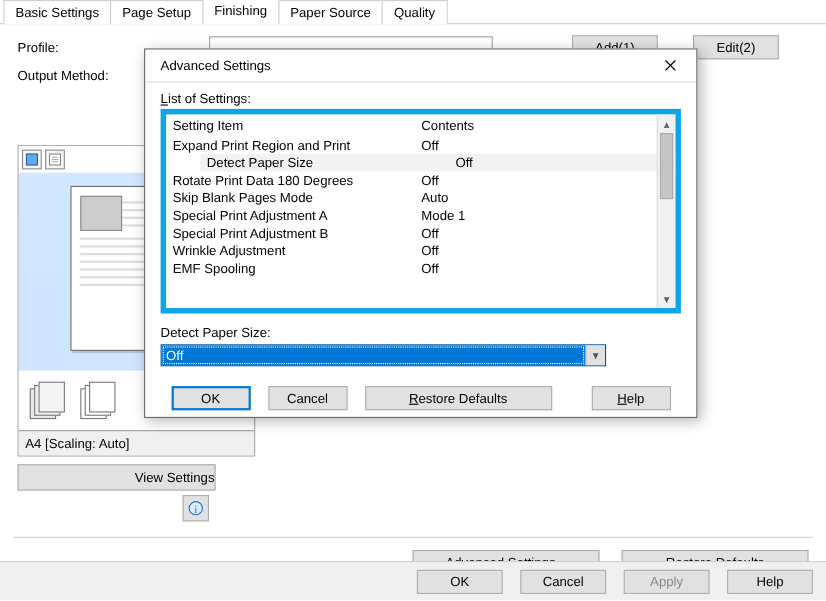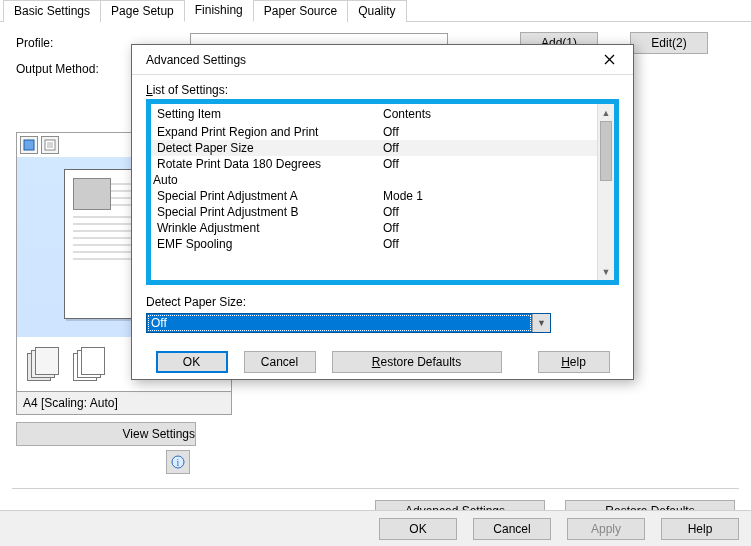--- a/index.html
+++ b/index.html
@@ -178,21 +178,21 @@
   }
   .list-header{
     display:flex;height:20px;align-items:center;
     border-bottom:1px solid transparent;
     font-size:12px;
   }
   .col-a{flex:0 0 230px;padding-left:6px;}
   .col-b{flex:1;padding-left:2px;}
   .list-rows{overflow-y:auto;height:128px;}
   .list-row{display:flex;height:16px;align-items:center;font-size:12px;}
-  .list-row.selected{background:#f2f2f2;}
+  .list-row.selected{background:#f2f2f2;margin-left:31px;}
   .scrollbar{
     position:absolute;right:0;top:0;bottom:0;width:17px;background:#f0f0f0;
     border-left:1px solid #ddd;
   }
   .scrollbar .arrow{height:17px;display:flex;align-items:center;justify-content:center;color:#666;font-size:9px;}
   .scrollbar .thumb{height:60px;margin:0 2px;background:#c6c6c6;border:1px solid #aaa;}
   .field-label{margin-top:10px;}
   .combo{
     margin-top:4px;display:flex;height:20px;border:1px solid #005499;width:405px;
   }
@@ -336,20 +336,21 @@
           </div>
           <div class="list-row selected">
             <div class="col-a">Detect Paper Size</div>
             <div class="col-b">Off</div>
           </div>
           <div class="list-row">
             <div class="col-a">Rotate Print Data 180 Degrees</div>
             <div class="col-b">Off</div>
           </div>
           <div class="list-row">
+            <div class="col-a">Skip Blank Pages Mode</div>
             <div class="col-b">Auto</div>
           </div>
           <div class="list-row">
             <div class="col-a">Special Print Adjustment A</div>
             <div class="col-b">Mode 1</div>
           </div>
           <div class="list-row">
             <div class="col-a">Special Print Adjustment B</div>
             <div class="col-b">Off</div>
           </div>

